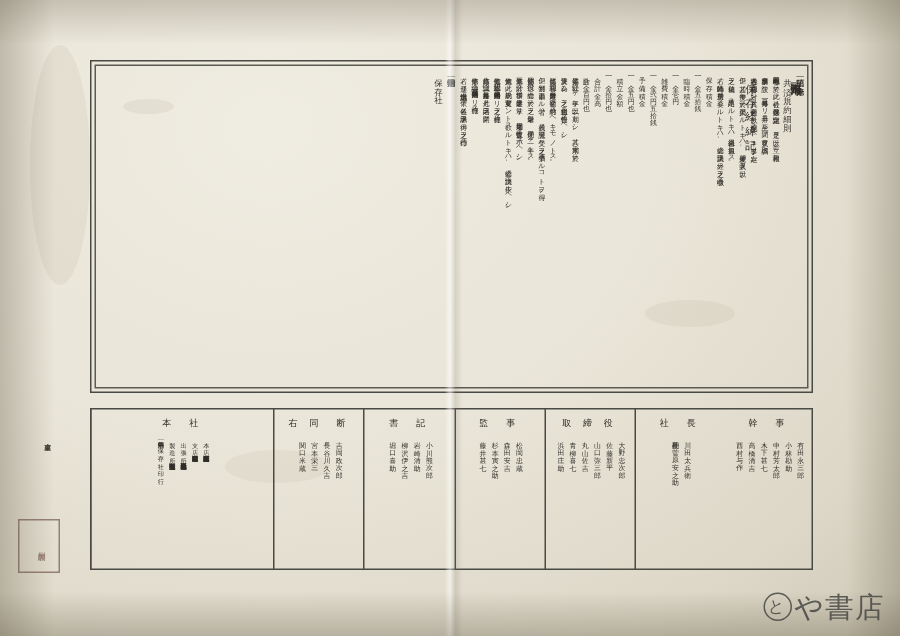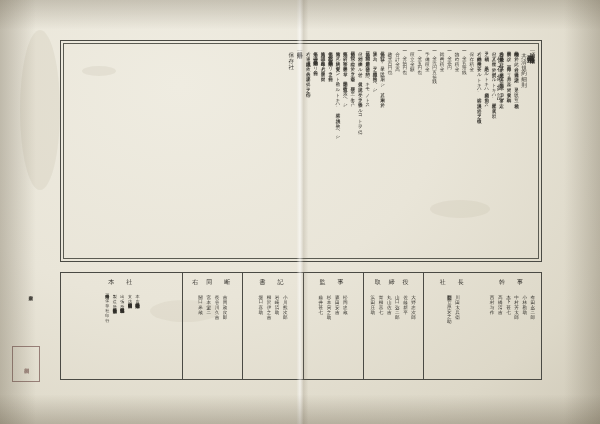--- a/index.html
+++ b/index.html
@@ -263,13 +263,16 @@
   </div>
 
   <div id="side-left">東京書肆</div>
   <div id="stamp">
     <span>調製印刷</span>
   </div>
 
   <div id="fold"></div>
   <div id="vignette"></div>
 
+  <div id="watermark">
+    <span class="mark">と</span><span>や書店</span>
+  </div>
 </div>
 
 </body></html>

